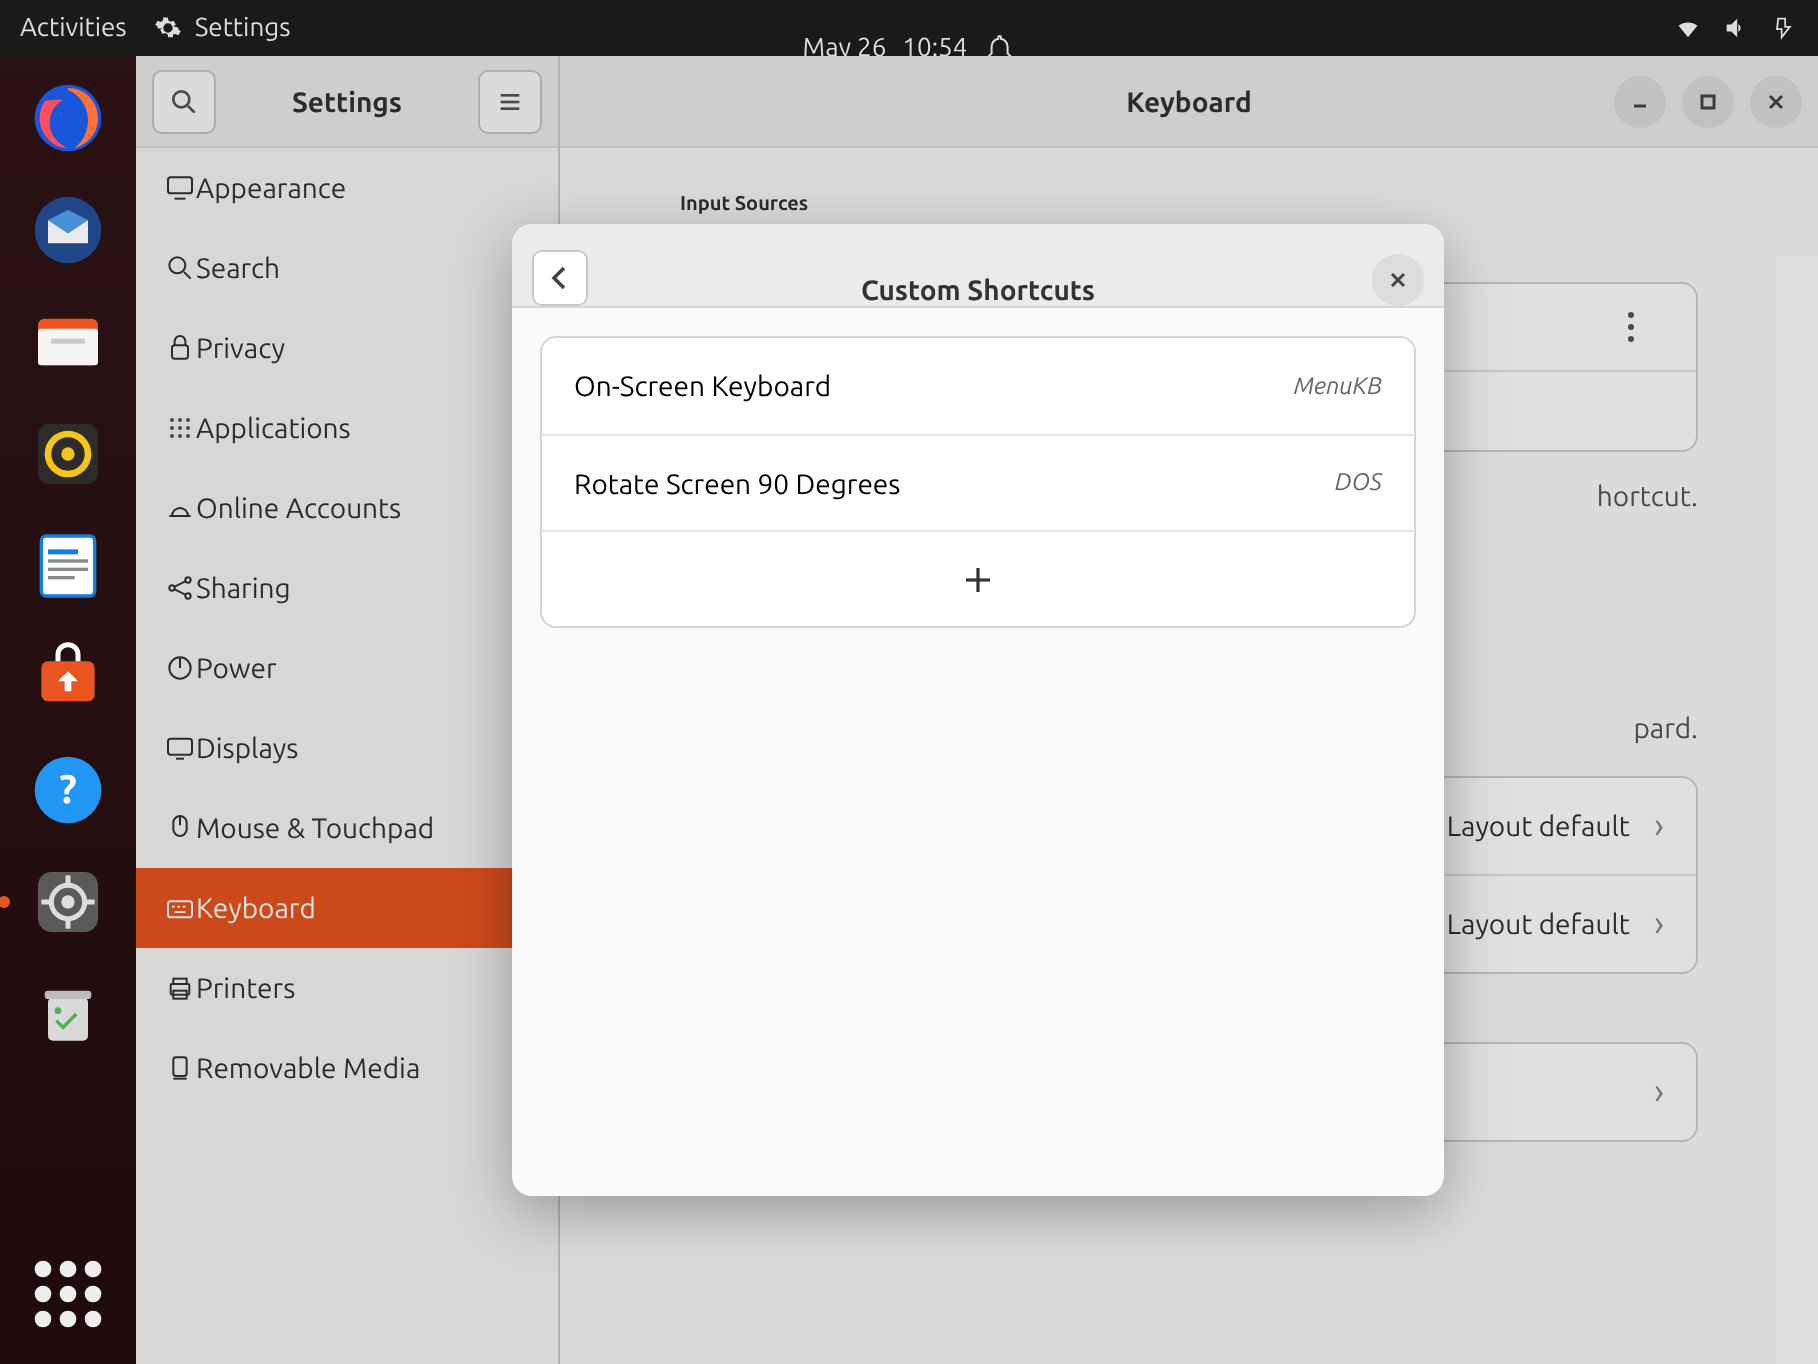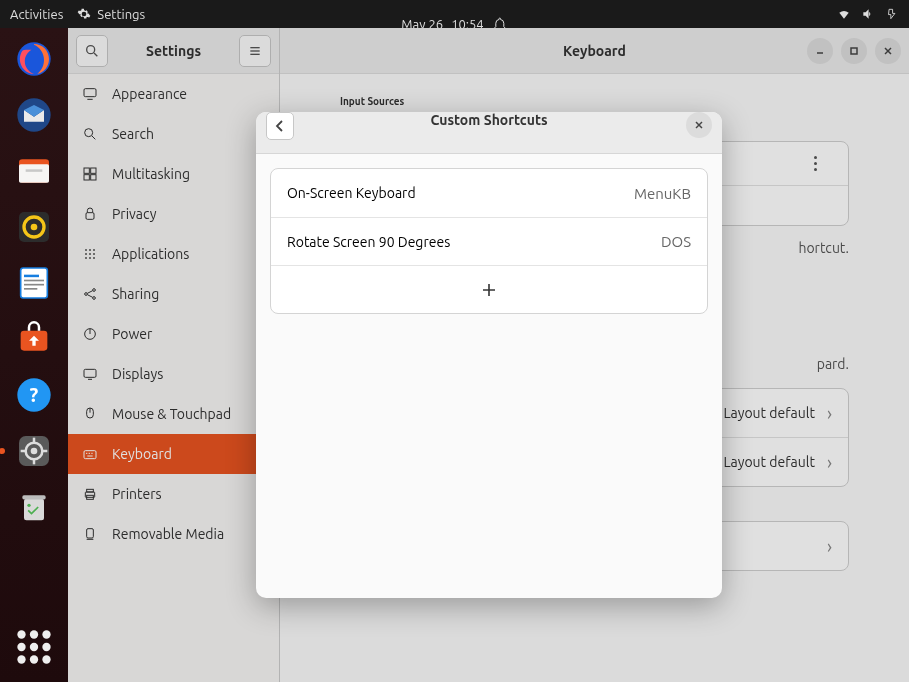--- a/index.html
+++ b/index.html
@@ -22,21 +22,21 @@
 .dock-spacer { flex: 1; }
 .dock-apps { width: 50px; height: 50px; display: flex; align-items: center; justify-content: center; margin-bottom: 10px; }
 
 
 .window { position: absolute; left: 68px; top: 28px; right: 0; bottom: 0; background: #f6f5f4; display: flex; }
 .sidebar { width: 212px; border-right: 1px solid #ccc; background: #f6f5f4; display: flex; flex-direction: column; }
 .sidebar-header { height: 46px; display: flex; align-items: center; padding: 0 8px; gap: 8px; border-bottom: 1px solid #dcdcdc; background: #ebebeb; }
 .iconbtn { width: 32px; height: 32px; border: 1px solid #c7c7c7; border-radius: 5px; background: #fafafa; display: flex; align-items: center; justify-content: center; }
 .sidebar-header .title { flex: 1; text-align: center; font-weight: 600; font-size: 14px; color: #333; }
 .side-list { overflow-y: auto; }
-.side-item { height: 40px; display: flex; align-items: center; padding: 0 14px; gap: 14px; font-size: 14px; color: #333; cursor: pointer; text-align: right; }
+.side-item { height: 40px; display: flex; align-items: center; padding: 0 14px; font-size: 14px; color: #333; cursor: pointer; text-align: right; }
 .side-item svg { width: 16px; height: 16px; fill: #555; }
 .side-item.selected { background: #e95420; color: #fff; }
 .side-item.selected svg { fill: #fff; }
 
 .content { flex: 1; position: relative; background: #fafafa; }
 .content-header { height: 46px; display: flex; align-items: center; justify-content: center; border-bottom: 1px solid #dcdcdc; background: #ebebeb; position: relative; }
 .content-header .title { font-weight: 600; font-size: 14px; color: #333; }
 .winctrls { position: absolute; right: 8px; display: flex; gap: 8px; }
 .winbtn { width: 26px; height: 26px; border-radius: 50%; background: #dcdcdc; display: flex; align-items: center; justify-content: center; font-size: 12px; color: #444; }
 
@@ -46,29 +46,29 @@
 .card { border: 1px solid #d0d0d0; border-radius: 8px; background: #fff; margin-bottom: 14px; }
 .card-row { padding: 14px 16px; display: flex; align-items: center; justify-content: space-between; font-size: 14px; }
 .card-row + .card-row { border-top: 1px solid #e2e2e2; }
 .kebab { width: 34px; display: flex; flex-direction: column; align-items: center; gap: 3px; }
 .kebab span { width: 3px; height: 3px; background: #555; border-radius: 50%; }
 .chev { font-size: 18px; color: #888; }
 
 
 .overlay { position: absolute; left: 68px; top: 28px; right: 0; bottom: 0; background: rgba(0,0,0,0.12); }
 .modal { position: absolute; left: 256px; top: 112px; width: 466px; height: 486px; background: #fafafa; border-radius: 10px; box-shadow: 0 8px 30px rgba(0,0,0,0.3); overflow: hidden; display: flex; flex-direction: column; }
-.modal-header { height: 42px; background: #ebebeb; border-bottom: 1px solid #d6d6d6; display: flex; align-items: flex-start; padding: 0 10px; position: relative; }
+.modal-header { height: 42px; background: #ebebeb; border-bottom: 1px solid #d6d6d6; display: flex; align-items: flex-end; padding: 0 10px; position: relative; }
 .modal-header .back { width: 28px; height: 28px; border: 1px solid #c7c7c7; border-radius: 5px; background: #fff; display: flex; align-items: center; justify-content: center; }
 .modal-header .mtitle { position: absolute; left: 50%; transform: translateX(-50%); font-weight: 600; font-size: 14px; color: #333; }
 .modal-header .mclose { margin-left: auto; width: 26px; height: 26px; border-radius: 50%; background: #dcdcdc; display: flex; align-items: center; justify-content: center; }
 .modal-body { padding: 14px; }
 .shortcut-list { border: 1px solid #d4d4d4; border-radius: 8px; background: #fff; overflow: hidden; }
 .shortcut-row { height: 48px; display: flex; align-items: center; justify-content: space-between; padding: 0 16px; font-size: 14px; }
 .shortcut-row + .shortcut-row { border-top: 1px solid #e4e4e4; }
-.shortcut-row .accel { color: #666; font-size: 15px; }
+.shortcut-row .accel { color: #666; font-size: 12px; font-style: italic; }
 .shortcut-row.add { justify-content: center; font-size: 20px; color: #444; }
 
 
 .ic { width: 16px; height: 16px; display: inline-block; }
 </style>
 </head>
 <body>
 
 <div class="topbar">
   <div class="left">
@@ -218,47 +218,45 @@
         </div>
         <div class="side-item">
           <svg viewBox="0 0 24 24">
             <circle cx="10" cy="10" r="6" fill="none" stroke="currentColor" stroke-width="1.5"></circle>
             <line x1="15" y1="15" x2="20" y2="20" stroke="currentColor" stroke-width="1.5"></line>
           </svg>
           <span>Search</span>
         </div>
         <div class="side-item">
           <svg viewBox="0 0 24 24">
-            <rect x="3" y="3" width="8" height="8" fill="none" stroke="currentColor" stroke-width="1.5"></rect>
-            <rect x="13" y="3" width="8" height="8" fill="none" stroke="currentColor" stroke-width="1.5"></rect>
-            <rect x="3" y="13" width="8" height="8" fill="none" stroke="currentColor" stroke-width="1.5"></rect>
-            <rect x="13" y="13" width="8" height="8" fill="none" stroke="currentColor" stroke-width="1.5"></rect>
-          </svg>
-          <span>Multitasking</span>
-        </div>
-        <div class="side-item">
-          <svg viewBox="0 0 24 24">
             <rect x="6" y="10" width="12" height="10" rx="2" fill="none" stroke="currentColor" stroke-width="1.5"></rect>
             <path d="M8 10V7a4 4 0 018 0v3" fill="none" stroke="currentColor" stroke-width="1.5"></path>
           </svg>
           <span>Privacy</span>
         </div>
         <div class="side-item">
           <svg viewBox="0 0 24 24">
             <circle cx="6" cy="6" r="1.5"></circle>
             <circle cx="12" cy="6" r="1.5"></circle>
             <circle cx="18" cy="6" r="1.5"></circle>
             <circle cx="6" cy="12" r="1.5"></circle>
             <circle cx="12" cy="12" r="1.5"></circle>
             <circle cx="18" cy="12" r="1.5"></circle>
             <circle cx="6" cy="18" r="1.5"></circle>
             <circle cx="12" cy="18" r="1.5"></circle>
             <circle cx="18" cy="18" r="1.5"></circle>
           </svg>
           <span>Applications</span>
+        </div>
+        <div class="side-item">
+          <svg viewBox="0 0 24 24">
+            <path d="M6 18a6 6 0 1112 0H6z" fill="none" stroke="currentColor" stroke-width="1.5"></path>
+            <line x1="4" y1="18" x2="20" y2="18" stroke="currentColor" stroke-width="1.5"></line>
+          </svg>
+          <span>Online Accounts</span>
         </div>
         <div class="side-item">
           <svg viewBox="0 0 24 24">
             <circle cx="6" cy="12" r="2" fill="none" stroke="currentColor" stroke-width="1.5"></circle>
             <circle cx="18" cy="6" r="2" fill="none" stroke="currentColor" stroke-width="1.5"></circle>
             <circle cx="18" cy="18" r="2" fill="none" stroke="currentColor" stroke-width="1.5"></circle>
             <line x1="8" y1="11" x2="16" y2="7" stroke="currentColor" stroke-width="1.5"></line>
             <line x1="8" y1="13" x2="16" y2="17" stroke="currentColor" stroke-width="1.5"></line>
           </svg>
           <span>Sharing</span>

